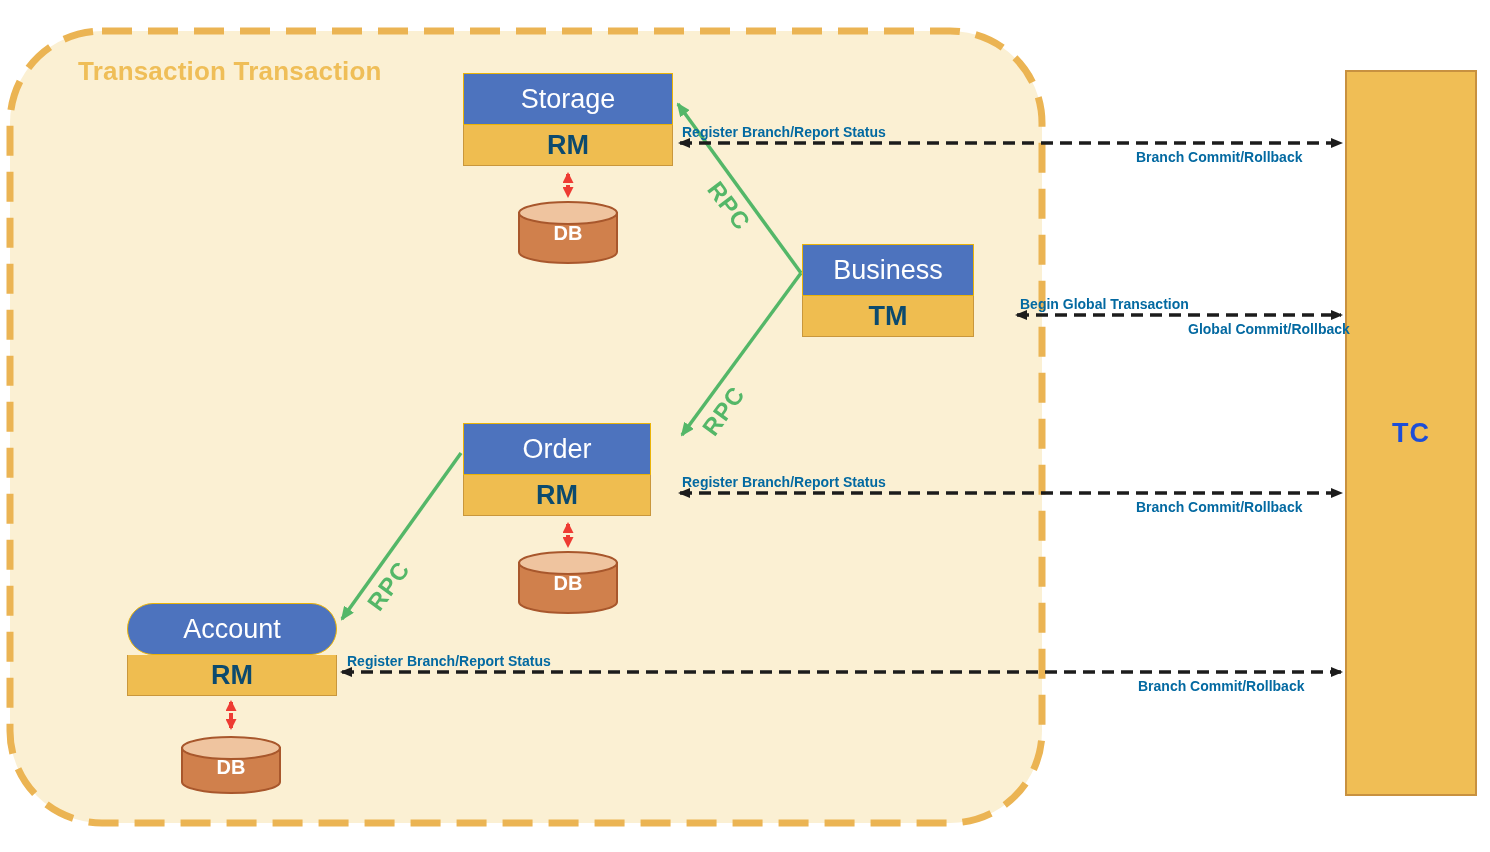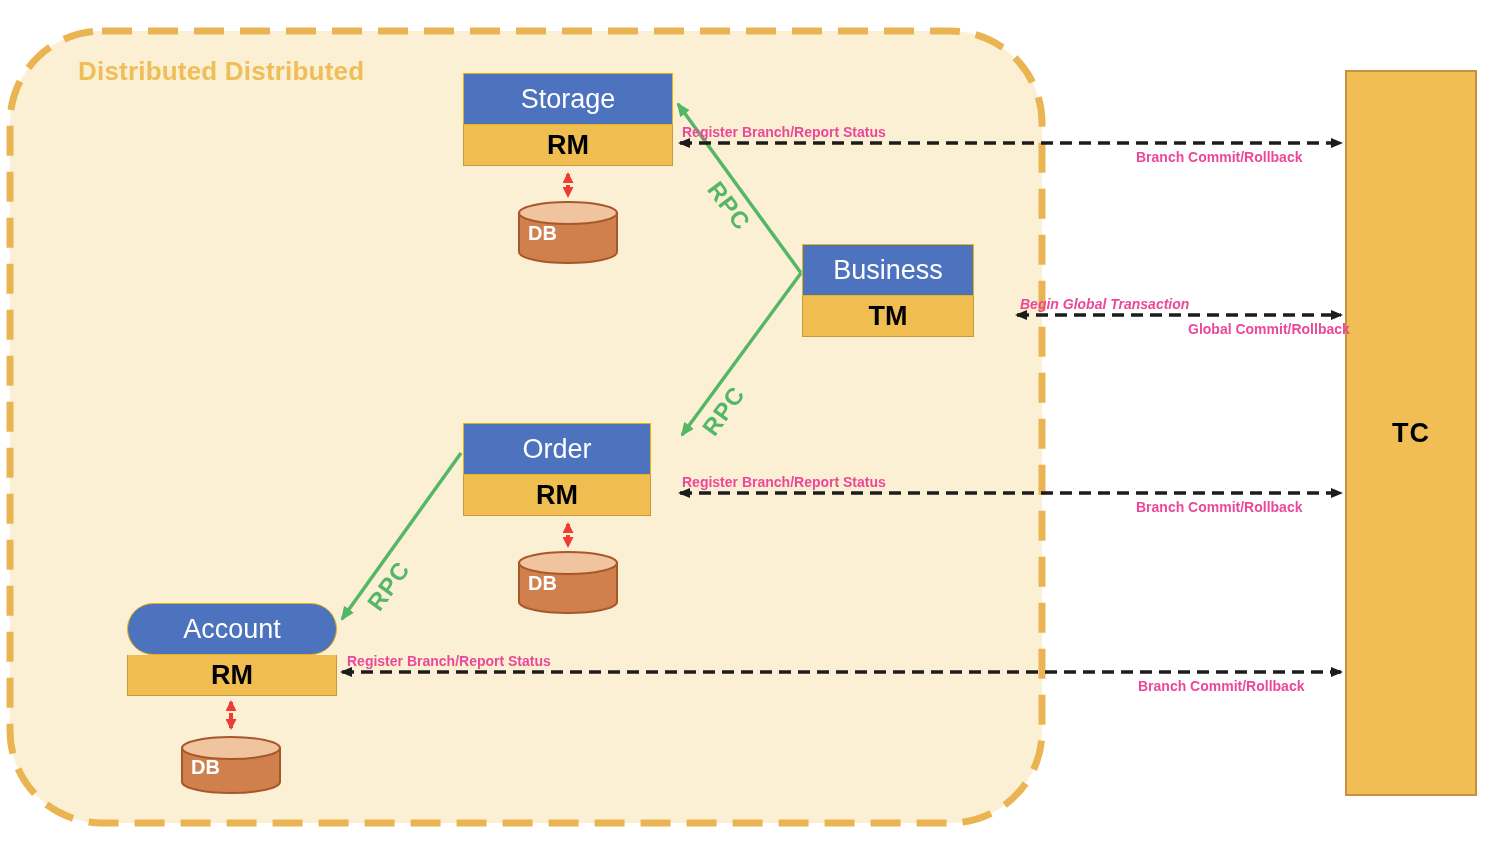--- a/index.html
+++ b/index.html
@@ -12,39 +12,39 @@
   .diagram-title{
     left:78px;top:56px;font-size:26px;font-weight:bold;color:#EFBE58;letter-spacing:0.2px;
   }
   .service-box{position:absolute;display:flex;flex-direction:column;}
   .svc-top{
     background:#4D73BE;border:1px solid #eab308;color:#ffffff;
     display:flex;align-items:center;justify-content:center;
     font-size:27px;font-weight:normal;
   }
   .svc-bottom{
-    background:#EFBD50;border:1px solid #C9973C;border-top:none;color:#000000;
+    background:#EFBD50;border:1px solid #C9973C;border-top:none;color:#0c4a6e;
     display:flex;align-items:center;justify-content:center;
     font-size:27px;font-weight:bold;text-align:center;
   }
   .tc-box{
     position:absolute;left:1345px;top:70px;width:132px;height:726px;
     background:#F0BE55;border:2px solid #C89140;box-sizing:border-box;
     display:flex;align-items:center;justify-content:center;
-    color:#000000;font-size:27px;font-weight:bold;letter-spacing:1px;
+    color:#1d4ed8;font-size:27px;font-weight:bold;letter-spacing:1px;
   }
   .db-label{
-    position:absolute;width:80px;text-align:left;color:#ffffff;
+    position:absolute;width:80px;text-align:center;color:#ffffff;
     font-size:20px;font-weight:bold;
   }
   .rpc-label{
     position:absolute;color:#54B768;font-size:24px;font-weight:bold;letter-spacing:1px;
   }
   .edge-label{
-    position:absolute;color:#ec4899;font-size:14px;font-weight:bold;white-space:nowrap;
+    position:absolute;color:#0369a1;font-size:14px;font-weight:bold;white-space:nowrap;
   }
 </style>
 </head>
 <body>
 
 <div class="canvas">
 
   <svg class="layer" width="1490" height="852" viewBox="0 0 1490 852">
     <defs>
       <marker id="blackArrow" markerWidth="12" markerHeight="10" refX="10" refY="5" orient="auto-start-reverse" markerUnits="userSpaceOnUse">
@@ -80,21 +80,21 @@
     <g>
       <path d="M519,563 L519,602 A49,11 0 0 0 617,602 L617,563 Z" fill="#D0804C" stroke="#A8572C" stroke-width="2"></path>
       <ellipse cx="568" cy="563" rx="49" ry="11" fill="#EFC49F" stroke="#A8572C" stroke-width="2"></ellipse>
     </g>
     <g>
       <path d="M182,748 L182,782 A49,11 0 0 0 280,782 L280,748 Z" fill="#D0804C" stroke="#A8572C" stroke-width="2"></path>
       <ellipse cx="231" cy="748" rx="49" ry="11" fill="#EFC49F" stroke="#A8572C" stroke-width="2"></ellipse>
     </g>
   </svg>
 
-  <div class="abs diagram-title">Distributed Distributed</div>
+  <div class="abs diagram-title">Transaction Transaction</div>
 
   <div class="service-box" style="left:463px;top:73px;width:210px;">
     <div class="svc-top" style="height:50px;">Storage</div>
     <div class="svc-bottom" style="height:40px;">RM</div>
   </div>
 
   <div class="service-box" style="left:802px;top:244px;width:172px;">
     <div class="svc-top" style="height:50px;">Business</div>
     <div class="svc-bottom" style="height:40px;">TM</div>
   </div>
@@ -117,21 +117,21 @@
   <div class="db-label" style="left:528px;top:572px;">DB</div>
   <div class="db-label" style="left:191px;top:756px;">DB</div>
 
   <div class="rpc-label" style="left:702px;top:192px;transform:rotate(53deg);">RPC</div>
   <div class="rpc-label" style="left:697px;top:397px;transform:rotate(-54deg);">RPC</div>
   <div class="rpc-label" style="left:362px;top:572px;transform:rotate(-54deg);">RPC</div>
 
   <div class="edge-label" style="left:682px;top:124px;">Register Branch/Report Status</div>
   <div class="edge-label" style="left:1136px;top:149px;">Branch Commit/Rollback</div>
 
-  <div class="edge-label" style="left:1020px;top:296px;font-style:italic;">Begin Global Transaction</div>
+  <div class="edge-label" style="left:1020px;top:296px;">Begin Global Transaction</div>
   <div class="edge-label" style="left:1188px;top:321px;">Global Commit/Rollback</div>
 
   <div class="edge-label" style="left:682px;top:474px;">Register Branch/Report Status</div>
   <div class="edge-label" style="left:1136px;top:499px;">Branch Commit/Rollback</div>
 
   <div class="edge-label" style="left:347px;top:653px;">Register Branch/Report Status</div>
   <div class="edge-label" style="left:1138px;top:678px;">Branch Commit/Rollback</div>
 
 </div>
 

